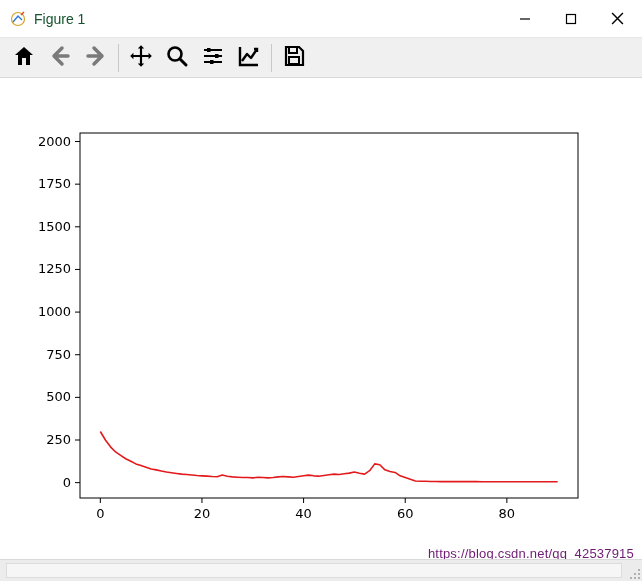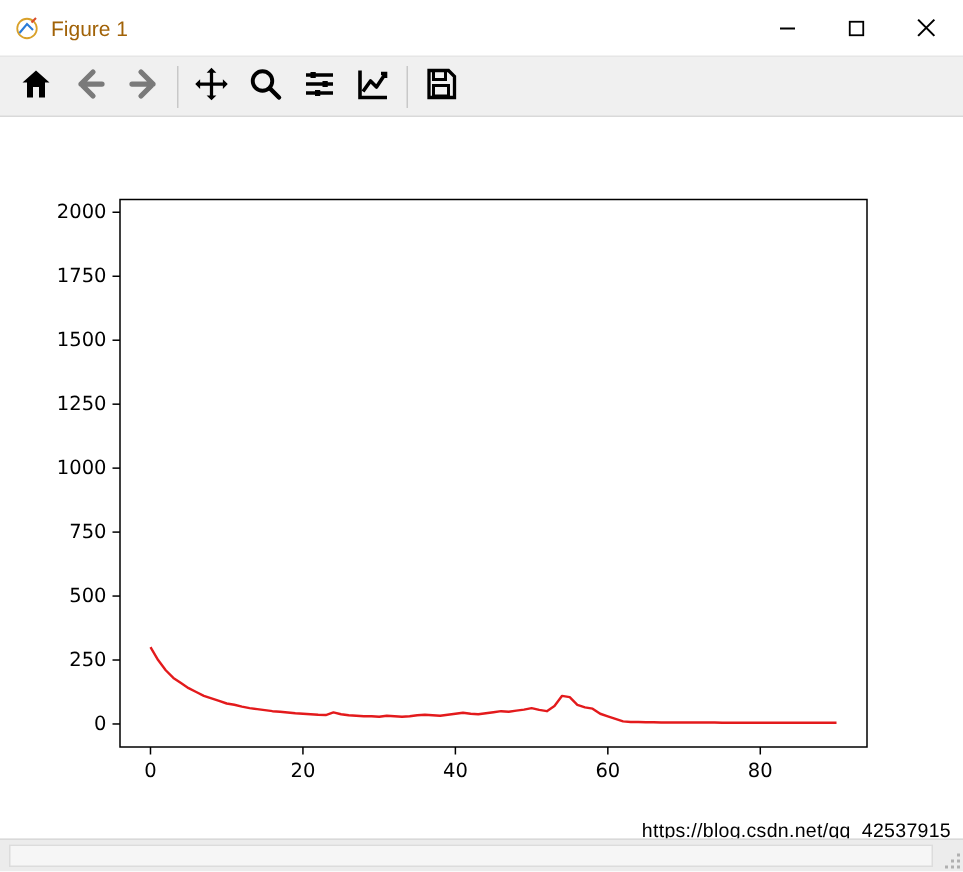--- a/index.html
+++ b/index.html
@@ -25,21 +25,21 @@
     border-bottom: 1px solid #e6e6e6;
   }
   .titlebar .app-icon {
     width: 16px; height: 16px;
     margin-right: 8px;
     display: inline-flex; align-items: center; justify-content: center;
   }
   .titlebar .title {
     flex: 0 0 auto;
     font-size: 14px;
-    color: #a16207;
+    color: #14532d;
   }
   .titlebar .spacer { flex: 1 1 auto; }
   .winbtns { display: flex; height: 100%; }
   .winbtn {
     width: 46px; height: 100%;
     display: flex; align-items: center; justify-content: center;
     cursor: default;
   }
   .winbtn svg { display: block; }
 
@@ -104,21 +104,21 @@
   .resize-grip span {
     position: absolute;
     width: 2px; height: 2px;
     background: #b0b0b0;
   }
 
   .watermark {
     position: absolute;
     right: 8px; bottom: 20px;
     font-size: 13px;
-    color: #000000;
+    color: #701a75;
     letter-spacing: 0.2px;
     pointer-events: none;
     text-align: right;
   }
 </style>
 </head>
 <body>
 
 <div class="titlebar">
   <span class="app-icon">

